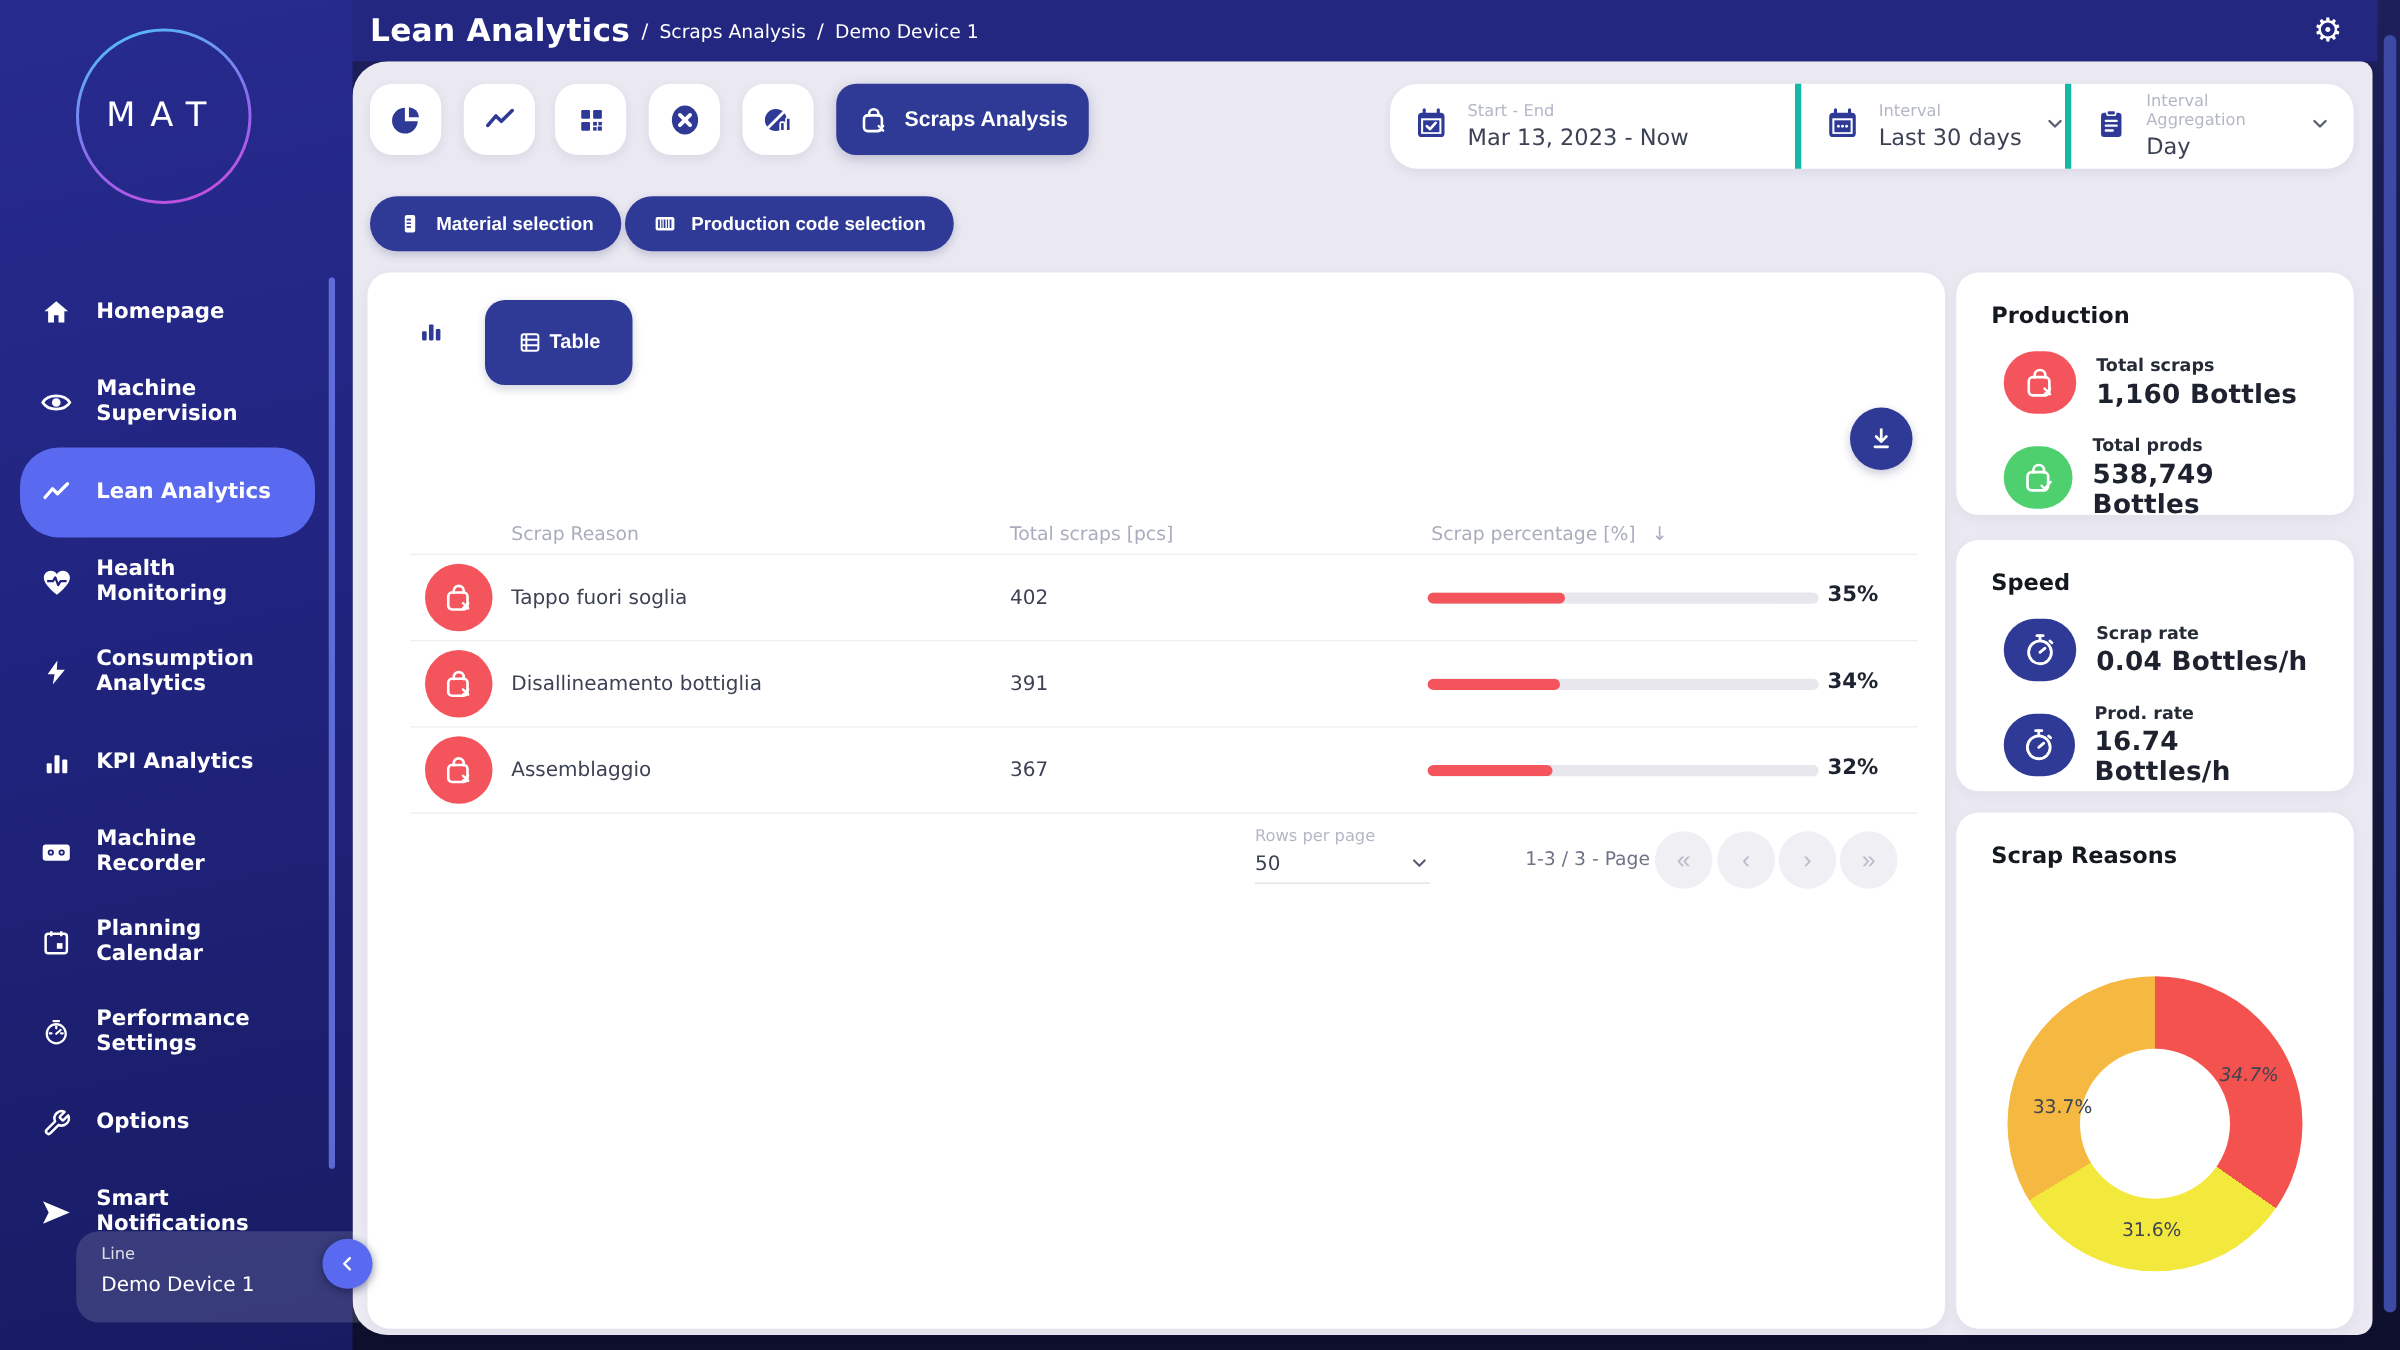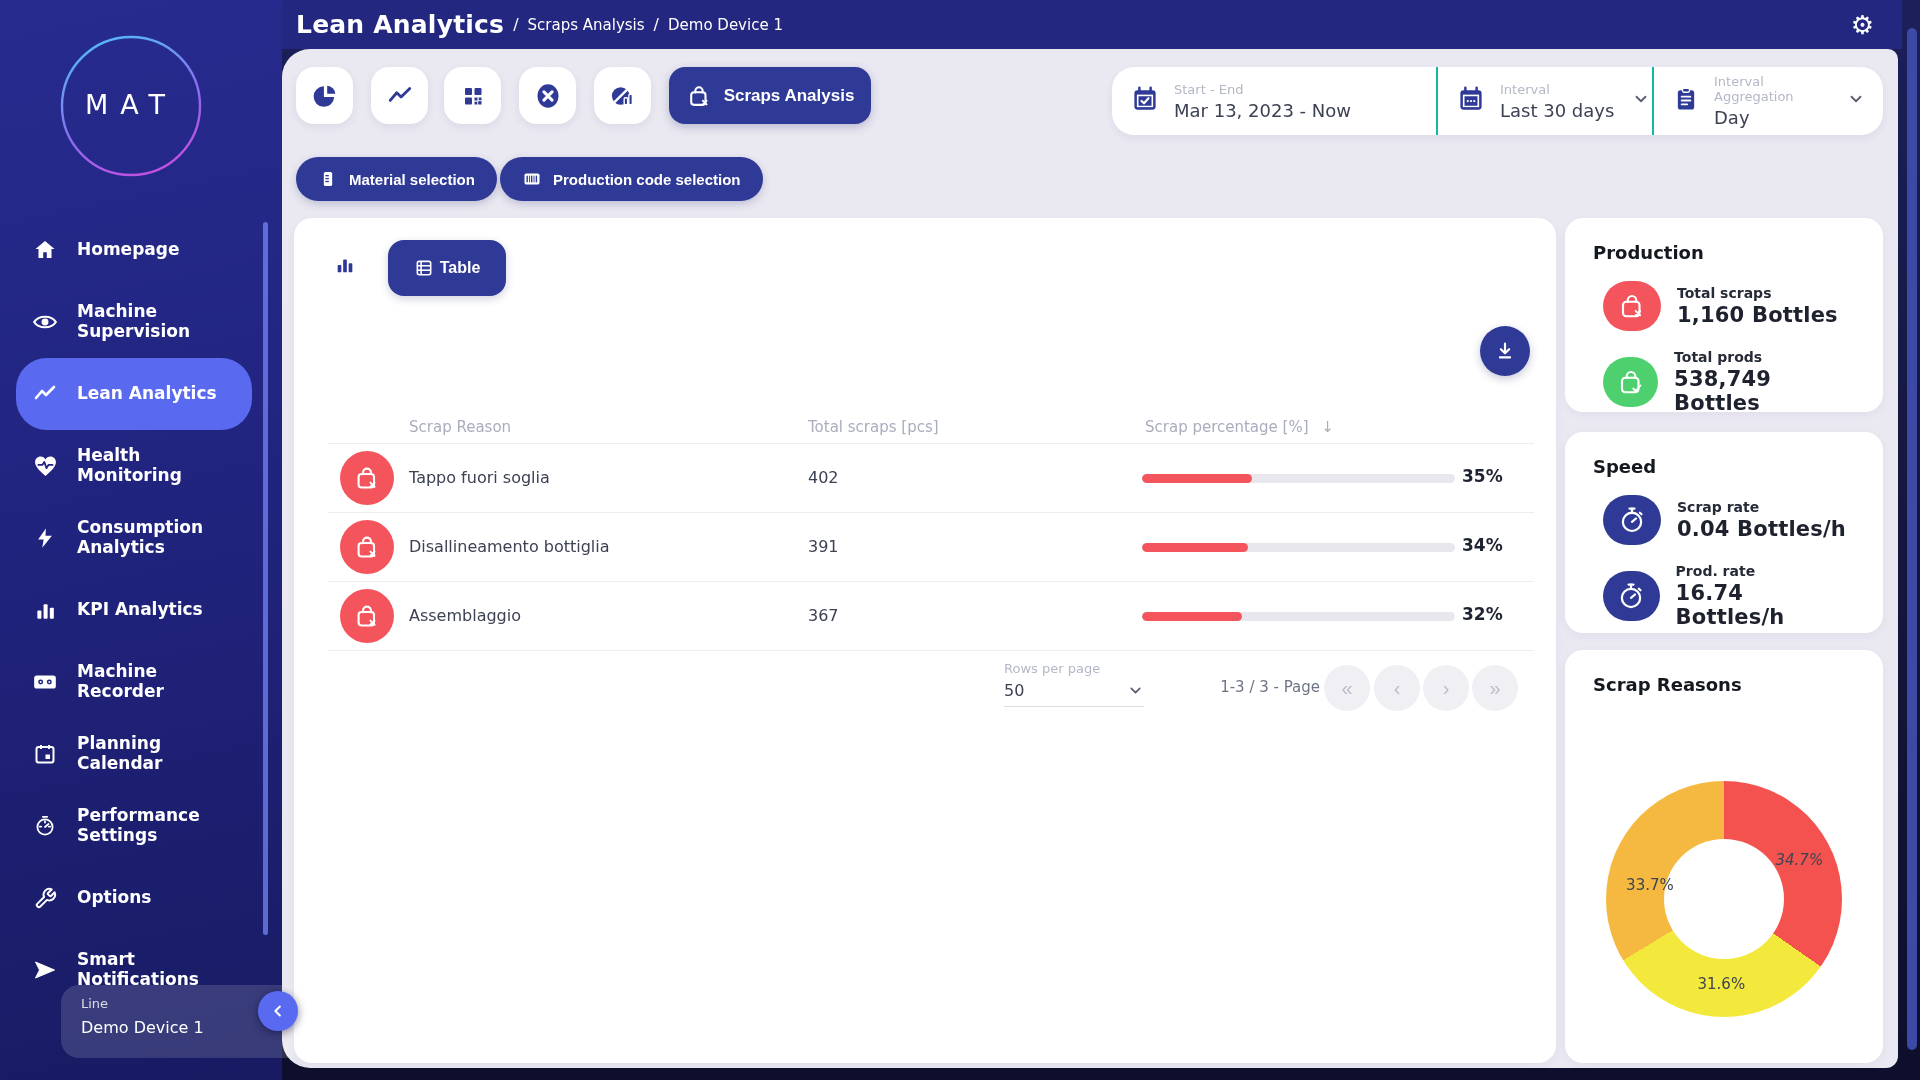--- a/index.html
+++ b/index.html
@@ -16,21 +16,21 @@
   }
   .topbar .title { margin-left:296px; color:#fff; font-size:25px; font-weight:700; letter-spacing:.2px; }
   .crumb-sep { color:#fff; font-size:16px; margin:0 9px; font-weight:400; }
   .crumb { color:#fff; font-size:15px; font-weight:500; }
   .gear { position:absolute; right:28px; top:50%; transform:translateY(-50%); color:#fff; font-size:26px; line-height:1; cursor:pointer; }
   
   .sidebar {
     position:absolute; left:0; top:0; width:282px; height:1080px; z-index:6;
     background:linear-gradient(168deg,#272b8e 0%,#21247f 45%,#181b62 100%);
   }
-  .logo-wrap { width:262px; display:flex; justify-content:center; padding-top:33px; }
+  .logo-wrap { width:262px; display:flex; justify-content:center; padding-top:20px; }
   .nav { position:absolute; left:0; top:214px; width:282px; padding:0 30px 0 16px; }
   .nav-item {
     display:flex; align-items:center; min-height:72px; border-radius:31px;
     padding:0 10px 0 14px; color:#fff; cursor:pointer;
   }
   .nav-item.active { background:#5a6af0; }
   .nav-ic { width:30px; min-width:30px; display:flex; justify-content:center; margin-right:17px; color:#fff; }
   .nav-label { font-size:17px; font-weight:700; line-height:1.15; }
   .side-scroll { position:absolute; left:263px; top:222px; width:5px; height:713px; border-radius:3px; background:rgba(116,132,246,.75); }
   .line-card {
@@ -58,37 +58,37 @@
   .scraps-pill {
     position:absolute; left:387px; top:18px; width:202px; height:57px; border-radius:16px;
     background:#2e3a96; color:#fff; display:flex; align-items:center; justify-content:center; gap:12px;
     font-size:17px; font-weight:700; box-shadow:0 3px 10px rgba(30,35,95,.25); cursor:pointer; border:none;
   }
   .date-card {
     position:absolute; left:830px; top:18px; width:771px; height:68px; background:#fff;
     border-radius:22px; display:flex; align-items:stretch; box-shadow:0 3px 8px rgba(30,35,95,.07);
   }
   .date-sec { display:flex; align-items:center; padding:0 18px; cursor:pointer; }
-  .date-sec + .date-sec { border-left:2px solid #14b8a6; }
+  .date-sec + .date-sec { border-left:5px solid #14b8a6; }
   .date-sec .ic { color:#2e3a96; margin-right:14px; }
   .ds-label { font-size:13px; color:#b4b8c6; }
   .ds-value { font-size:18px; color:#3c4254; margin-top:3px; white-space:nowrap; }
   .ds-chev { color:#565d70; margin-left:18px; }
   .sec1{ width:324px; } .sec2{ width:216px; } .sec3{ width:231px; }
   .sel-pill {
     position:absolute; top:108px; height:44px; border-radius:22px; background:#2e3a96; color:#fff;
     display:flex; align-items:center; gap:11px; padding:0 22px; font-size:15px; font-weight:700;
     box-shadow:0 3px 8px rgba(30,35,95,.22); cursor:pointer; border:none;
   }
   
   .card { background:#fff; border-radius:18px; box-shadow:0 3px 10px rgba(30,35,95,.05); }
   .table-card { position:absolute; left:12px; top:169px; width:1262px; height:845px; }
   .mini-chart-btn { position:absolute; left:40px; top:36px; color:#2e3a96; cursor:pointer; background:none; border:none; }
   .table-btn {
-    position:absolute; left:94px; top:22px; width:118px; height:56px; border-radius:16px;
+    position:absolute; left:94px; top:22px; width:118px; height:68px; border-radius:16px;
     background:#2e3a96; color:#fff; font-size:16px; font-weight:700; display:flex; align-items:center;
     justify-content:center; gap:6px; cursor:pointer; border:none; box-shadow:0 3px 8px rgba(30,35,95,.2);
   }
   .dl-btn {
     position:absolute; left:1186px; top:108px; width:50px; height:50px; border-radius:50%;
     background:#2e3a96; color:#fff; display:flex; align-items:center; justify-content:center;
     cursor:pointer; border:none; box-shadow:0 3px 8px rgba(30,35,95,.25);
   }
   .thead { position:absolute; left:0; top:200px; width:100%; font-size:15px; color:#a9adbd; }
   .th { position:absolute; white-space:nowrap; cursor:pointer; }

